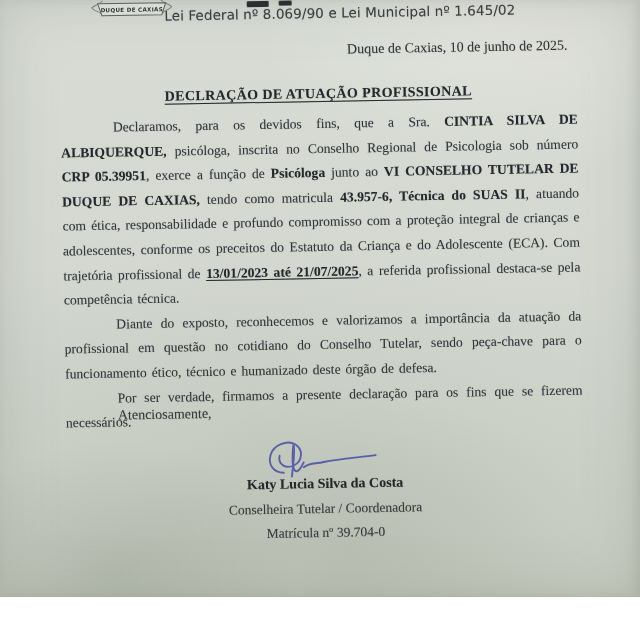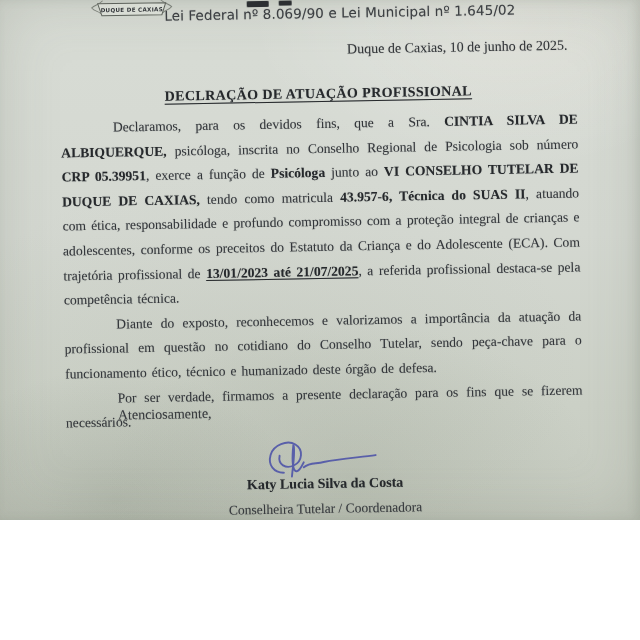--- a/index.html
+++ b/index.html
@@ -1,18 +1,18 @@
 <!DOCTYPE html>
 <html><head>
 <meta charset="utf-8">
 <style>
   html,body{margin:0;padding:0;}
   .page{
     position:relative;
-    width:640px;height:520px;
+    width:640px;height:597px;
     overflow:hidden;
     background:
       radial-gradient(ellipse 420px 260px at 78% 3%, rgba(255,255,255,.28), transparent 60%),
       radial-gradient(ellipse 300px 200px at 82% 6%, rgba(196,178,150,.10), transparent 55%),
       radial-gradient(ellipse 380px 240px at 55% 92%, rgba(128,138,120,.20), transparent 65%),
       radial-gradient(ellipse 300px 220px at 18% 96%, rgba(110,120,104,.22), transparent 60%),
       radial-gradient(ellipse 500px 300px at 40% 70%, rgba(150,158,142,.10), transparent 65%),
       linear-gradient(180deg,#d8dcd5 0%,#d4d8d1 45%,#cbd0c6 78%,#c6cbc0 100%);
     box-shadow: inset 0 0 60px rgba(108,116,102,.22), inset -4px 0 10px rgba(108,116,102,.16);
     font-family:"Liberation Serif", serif;

